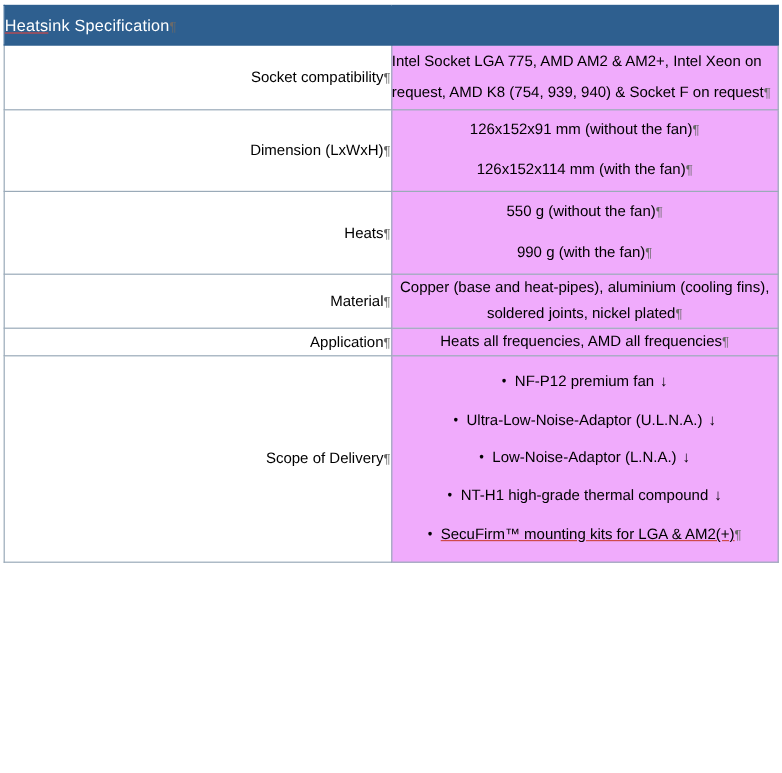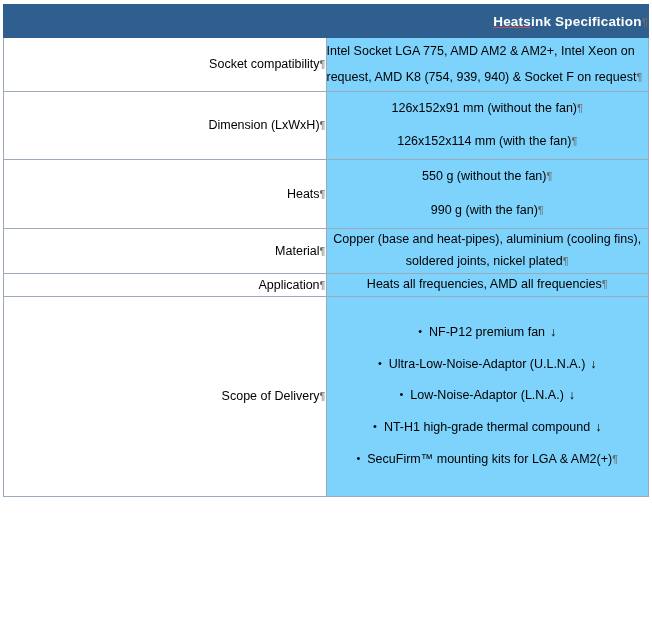--- a/index.html
+++ b/index.html
@@ -29,22 +29,22 @@
     table-layout: fixed;
   }
   table.spec td, table.spec th {
     border: 1px solid #9aaab8;
     vertical-align: middle;
     padding: 0;
   }
   .title-cell {
     background: #2e5f8f;
     color: #ffffff;
-    text-align: right;
-    font-weight: bold;
+    text-align: left;
+    font-weight: normal;
     font-size: 13.5px;
     height: 32px;
     border: 1px solid #2e5f8f !important;
     letter-spacing: 0.2px;
   }
   .title-text .pm {
     text-decoration: underline;
     text-decoration-color: #d04a4a;
     text-decoration-style: solid;
   }
@@ -54,39 +54,40 @@
     padding: 8px 6px;
     font-size: 12.5px;
     color: #000;
     background: #ffffff;
   }
   .value-cell {
     text-align: center;
     padding: 8px 12px;
     font-size: 12.5px;
     line-height: 1.75;
-    background: #7dd3fc;
+    background: #f0abfc;
   }
   .value-cell.left {
     text-align: left;
   }
   .pilcrow {
     color: #6a6a6a;
     font-size: 11px;
   }
   .spell {
+    text-decoration: underline;
     text-decoration-color: #d04a4a;
     text-decoration-style: solid;
     text-align: center;
   }
   .two-line > div {
     padding: 6px 0;
   }
   ul.delivery {
-    margin: 14px;
+    margin: 0;
     padding: 6px 0 6px 0;
     list-style: none;
     text-align: center;
   }
   ul.delivery li {
     padding: 5px 0;
     font-size: 12.5px;
   }
   ul.delivery li .bullet {
     display: inline-block;

